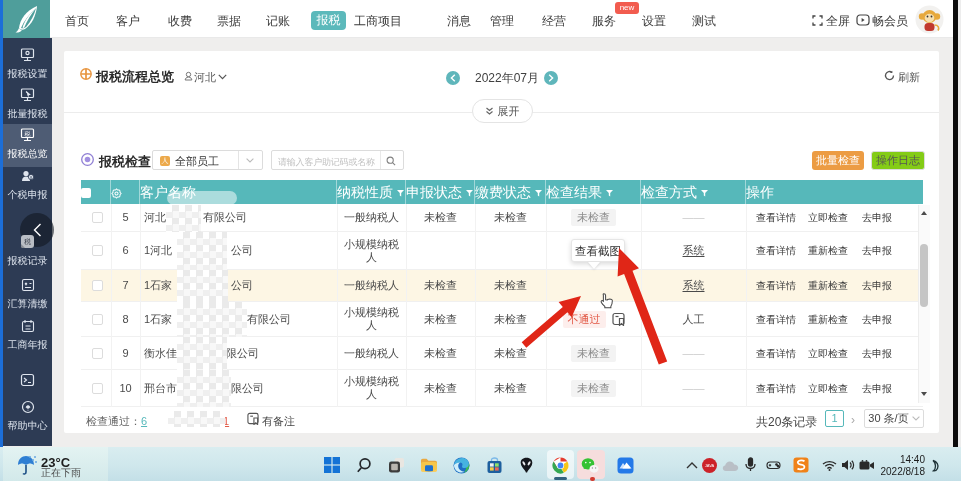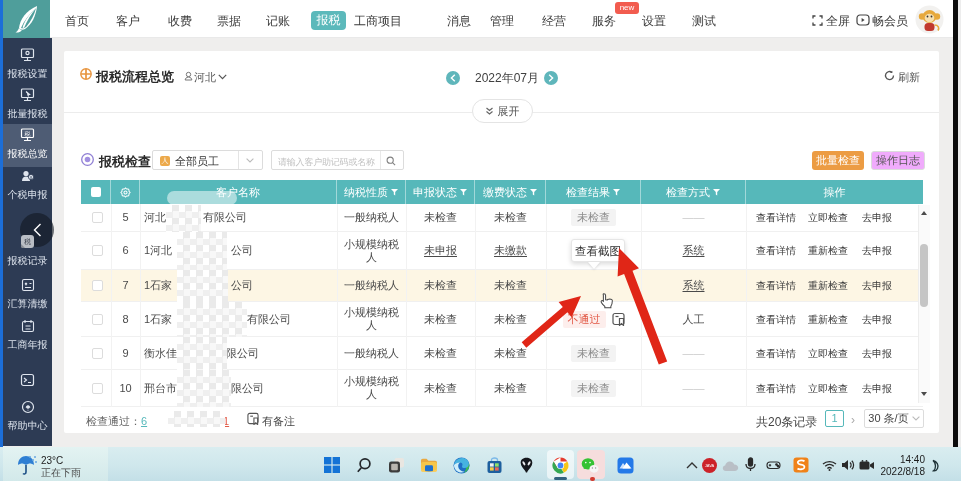--- a/index.html
+++ b/index.html
@@ -25,21 +25,21 @@
 #collapse{left:20px;top:213px;width:34px;height:34px;border-radius:50%;background:rgba(18,24,34,.62);text-align:center}
 
 #card{left:64px;top:51px;width:875px;height:382px;background:#fff;border-radius:2px}
 .bold13{font-weight:bold;font-size:13px;color:#2b2b2b}
 .circlebtn{position:absolute;width:14px;height:14px;border-radius:50%;background:#5fb6bb;color:#fff;text-align:center;line-height:13px;font-size:10px}
 #expandpill{left:472px;top:99px;width:61px;height:24px;background:#fff;border:1px solid #e4e4e4;border-radius:12px;text-align:center;line-height:22px;font-size:11px;color:#555}
 
 .inputbox{position:absolute;height:20px;background:#fff;border:1px solid #dcdcdc;border-radius:2px;font-size:11px;color:#333}
 
 #thead{left:81px;top:180px;width:842px;height:24px;background:#56b8ba}
-.th{position:absolute;top:0;height:33px;color:#fff;font-size:11px;text-align:center;line-height:24px;border-right:1px solid rgba(255,255,255,.45);white-space:nowrap}
+.th{position:absolute;top:0;height:33px;color:#fff;font-size:14px;line-height:24px;border-right:1px solid rgba(255,255,255,.45);white-space:nowrap}
 .row{position:absolute;left:81px;width:842px;background:#fff;border-bottom:1px solid #f0f0f0}
 .cell{position:absolute;top:0;height:100%;font-size:11px;color:#4a4a4a;display:flex;align-items:center;justify-content:center;text-align:center;line-height:13px}
 .cbx{position:absolute;width:11px;height:11px;border:1px solid #dcdcdc;border-radius:2px;background:#fff}
 .ulink{text-decoration:underline;text-underline-offset:2px}
 .badge-gray{background:#f3f3f3;color:#8c8c8c;padding:2px 6px;border-radius:2px}
 .badge-red{background:#fdeeec;color:#e25a48;padding:2px 5px;border-radius:2px}
 .ops{font-size:10px;color:#383838}
 
 .mosaic{position:absolute;
  background:#fafafa;
@@ -225,21 +225,21 @@
 </div>
 <div class="inputbox" style="left:271px;top:150px;width:133px">
  <span style="position:absolute;left:6px;top:5px;color:#c2c2c2;font-size:9px;letter-spacing:-0.2px">请输入客户助记码或名称</span>
  <span style="position:absolute;right:0;top:0;width:23px;height:18px;border-left:1px solid #e9e9e9"></span>
  <svg style="position:absolute;right:7px;top:5px" width="10" height="10" viewBox="0 0 11 11" fill="none" stroke="#808080" stroke-width="1.2">
       <circle cx="4.6" cy="4.6" r="3.4"></circle>
       <path d="M7.2 7.2 L10 10"></path>
     </svg>
 </div>
 <div class="abs" style="left:812px;top:151px;width:52px;height:19px;background:#ec9c43;border-radius:3px;color:#fff;font-size:11px;text-align:center;line-height:19px">批量检查</div>
-<div class="abs" style="left:871px;top:151px;width:54px;height:19px;background:#f0abfc;border:1px solid #dcdcdc;border-radius:3px;color:#555;font-size:11px;text-align:center;line-height:17px">操作日志</div>
+<div class="abs" style="left:871px;top:151px;width:54px;height:19px;background:#84cc16;border:1px solid #dcdcdc;border-radius:3px;color:#555;font-size:11px;text-align:center;line-height:17px">操作日志</div>
 
 <div class="abs" id="thead">
  <div class="th" style="left:0;width:30px"><span style="display:inline-block;width:10px;height:10px;background:#fff;border-radius:2px;vertical-align:-1px"></span></div>
  <div class="th" style="left:30px;width:29px"><svg width="11" height="11" viewBox="0 0 12 12" fill="none" stroke="#fff" stroke-width="1.1" style="vertical-align:-2px">
         <path d="M6 1 L7.2 2.2 H8.9 L9.8 3.1 V4.8 L11 6 L9.8 7.2 V8.9 L8.9 9.8 H7.2 L6 11 L4.8 9.8 H3.1 L2.2 8.9 V7.2 L1 6 L2.2 4.8 V3.1 L3.1 2.2 H4.8 Z"></path>
         <circle cx="6" cy="6" r="1.7"></circle>
       </svg></div>
  <div class="th" style="left:59px;width:197px">客户名称</div>
  <div class="th" style="left:256px;width:69px">纳税性质 <svg width="7" height="7" viewBox="0 0 8 8" fill="#fff">
         <path d="M0 0 H8 L4.8 3.5 V7.5 L3.2 6.2 V3.5 Z"></path>
@@ -274,22 +274,20 @@
  <div class="cell ops" style="left:675px">查看详情</div>
  <div class="cell ops" style="left:727px">立即检查</div>
  <div class="cell ops" style="left:781px">去申报</div>
 </div>
 <div class="row" style="top:232px;height:38px">
  <div class="cbx" style="left:11px;top:13px"></div>
  <div class="cell" style="left:30px;width:29px;height:100%">6</div>
  <div class="cell" style="left:63px">1河北</div>
     <div class="cell" style="left:150px">公司</div>
  <div class="cell" style="left:256px;width:69px">小规模纳税<br>人</div>
- <div class="cell ulink" style="left:325px;width:69px">未申报</div>
- <div class="cell ulink" style="left:394px;width:71px">未缴款</div>
  <div class="cell" style="left:465px;width:95px"></div>
  <div class="cell ulink" style="left:560px;width:105px">系统</div>
  <div class="cell ops" style="left:675px">查看详情</div>
  <div class="cell ops" style="left:727px">重新检查</div>
  <div class="cell ops" style="left:781px">去申报</div>
 </div>
 <div class="row" style="top:270px;height:32px;background:#fdf6e4">
  <div class="cbx" style="left:11px;top:10px"></div>
  <div class="cell" style="left:30px;width:29px">7</div>
  <div class="cell" style="left:63px">1石家</div>
@@ -411,21 +409,21 @@
 <div class="abs" id="taskbar"></div>
 <div class="abs" style="left:3px;top:447px;width:105px;height:34px;background:linear-gradient(180deg,#e3f3f2,#d2e9ea)"></div>
 <svg class="abs" style="left:16px;top:453px" width="22" height="24" viewBox="0 0 22 24">
  <path d="M2 12 C2 6 6 3 10 3 C14 3 18 6 18 12 C15 10 13 10 10 12 C7 10 5 10 2 12 Z" fill="#2f7fd3"></path>
  <path d="M10 12 V19 C10 21 8 21.5 7 20.5" stroke="#1c4f86" stroke-width="1.6" fill="none"></path>
  <circle cx="14" cy="4" r="1" fill="#6aa7e0"></circle>
     <circle cx="17" cy="7" r="1" fill="#6aa7e0"></circle>
     <circle cx="19" cy="4" r="1" fill="#6aa7e0"></circle>
     <circle cx="20" cy="9" r="1" fill="#6aa7e0"></circle>
 </svg>
-<span class="abs" style="left:41px;top:455px;font-size:10px;font-weight:normal;color:#1c1c1c">23°C</span>
+<span class="abs" style="left:41px;top:455px;font-size:13px;font-weight:bold;color:#1c1c1c">23°C</span>
 <span class="abs" style="left:41px;top:466px;font-size:10px;color:#4a4a4a">正在下雨</span>
 
 <svg class="tico" style="left:324px" width="16" height="16" viewBox="0 0 16 16">
     <rect x="0" y="0" width="7.4" height="7.4" fill="#1373d6"></rect>
     <rect x="8.6" y="0" width="7.4" height="7.4" fill="#1373d6"></rect>
     <rect x="0" y="8.6" width="7.4" height="7.4" fill="#1373d6"></rect>
     <rect x="8.6" y="8.6" width="7.4" height="7.4" fill="#1373d6"></rect>
   </svg>
 <svg class="tico" style="left:356px" width="16" height="17" viewBox="0 0 16 17" fill="none" stroke="#23272b" stroke-width="1.7">
     <circle cx="9" cy="6.8" r="4.9"></circle>

